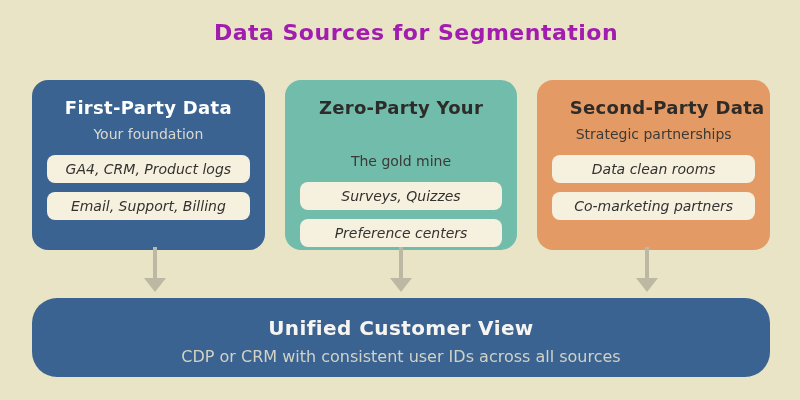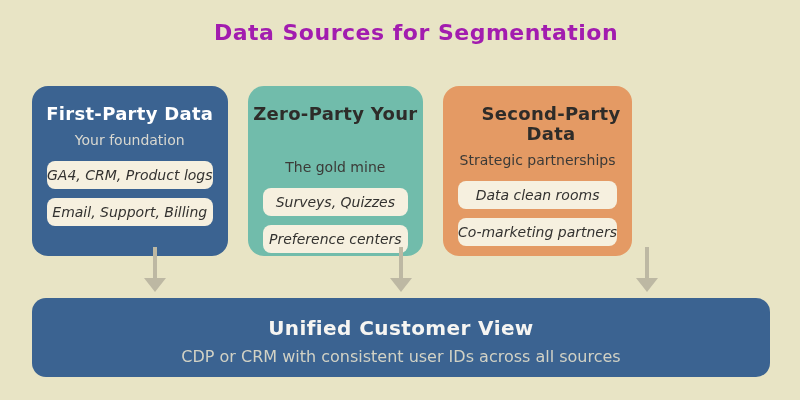--- a/index.html
+++ b/index.html
@@ -20,23 +20,23 @@
     left: 16px;
     width: 100%;
     text-align: center;
     font-size: 22px;
     font-weight: bold;
     color: #a21caf;
     letter-spacing: 0.5px;
   }
   .cards-row {
     position: absolute;
-    top: 86px;
+    top: 80px;
     left: 32px;
-    width: 600px;
+    width: 738px;
     height: 170px;
     display: flex;
     gap: 20px;
   }
   .card {
     flex: 1;
     border-radius: 16px;
     text-align: center;
     box-sizing: border-box;
     padding-top: 18px;
@@ -100,21 +100,21 @@
     border-left: 11px solid transparent;
     border-right: 11px solid transparent;
     border-top: 14px solid #bdb8a3;
   }
   .footer-box {
     position: absolute;
     top: 298px;
     left: 32px;
     width: 738px;
     height: 79px;
-    border-radius: 14px;
+    border-radius: 25px;
     text-align: center;
     box-sizing: border-box;
   }
   .footer-title {
     margin-top: 18px;
     font-size: 20px;
     font-weight: bold;
     line-height: 24px;
     color: #f6f5f2;
     letter-spacing: 0.4px;

